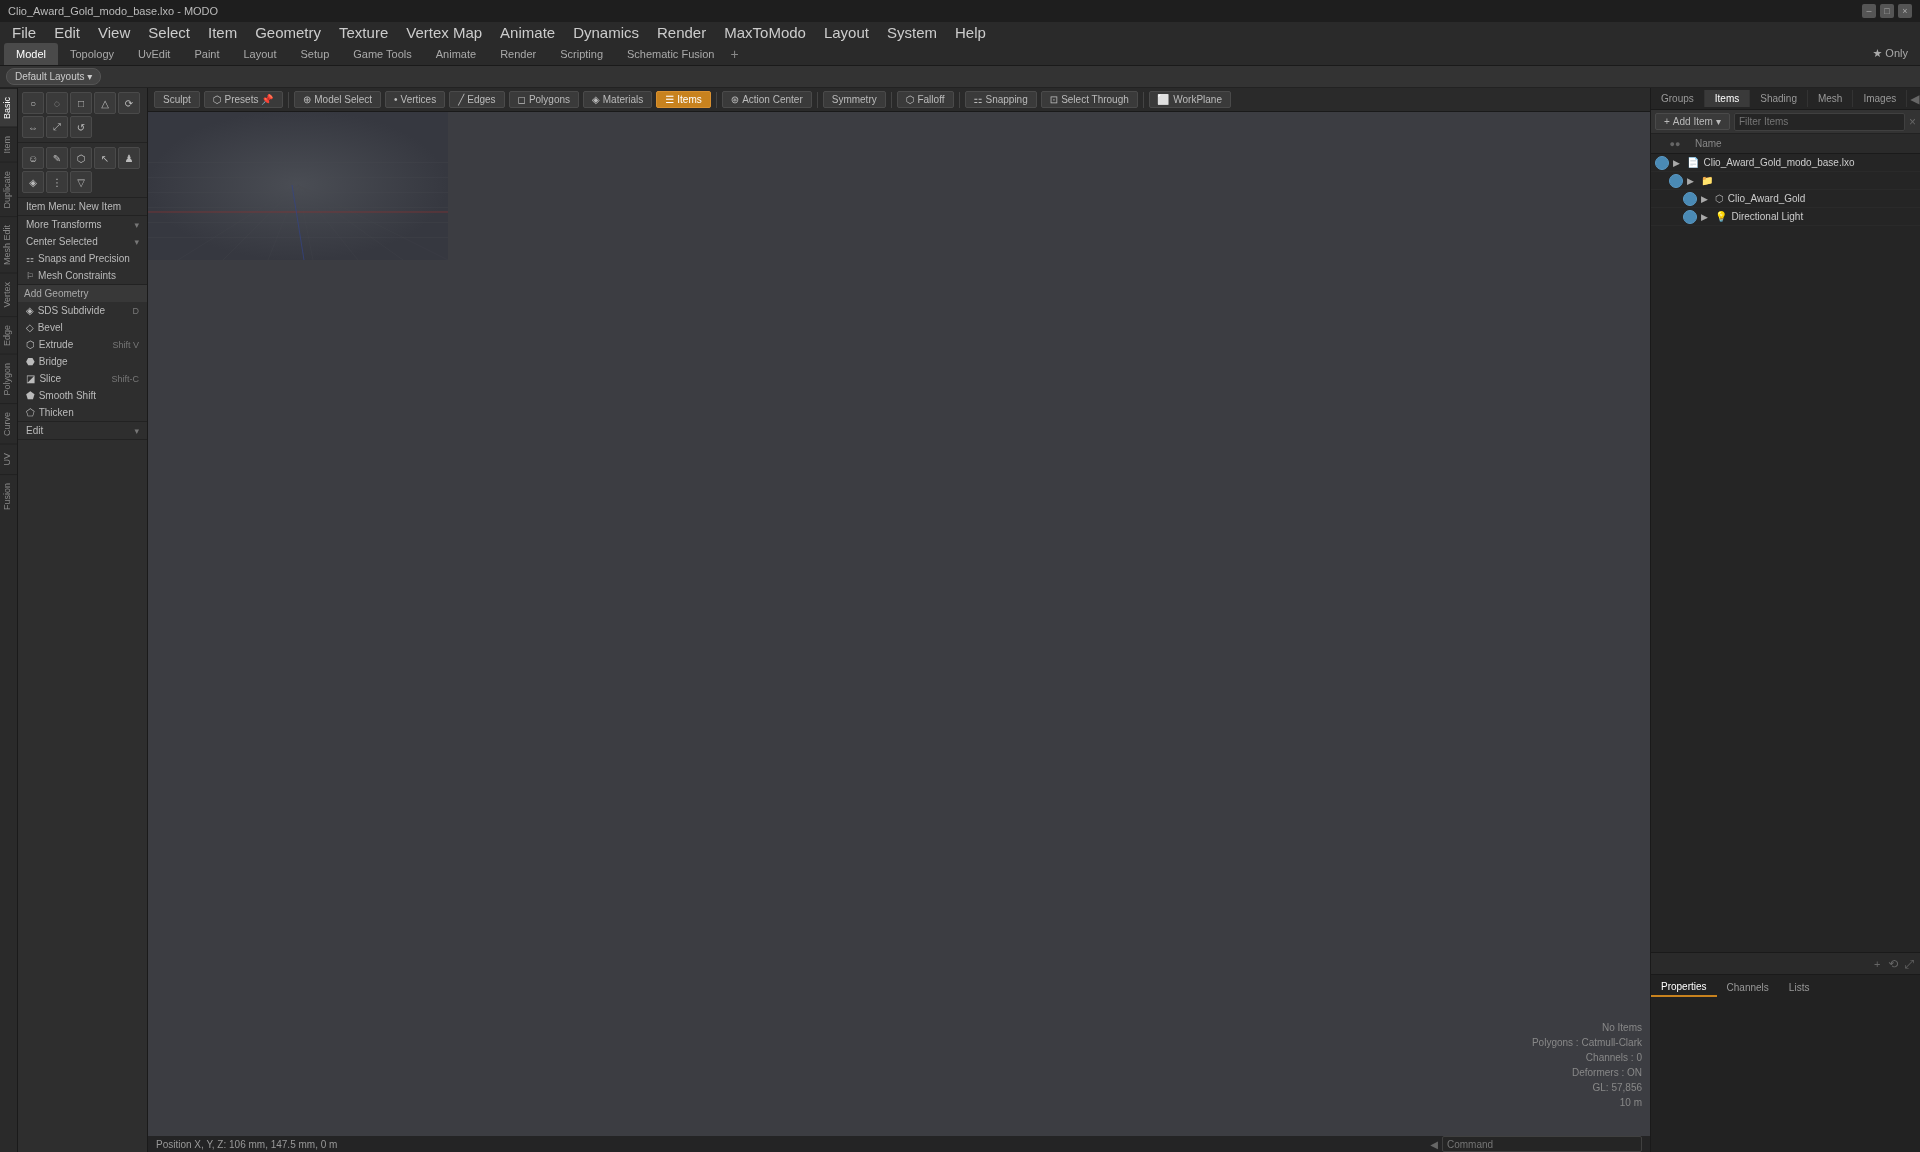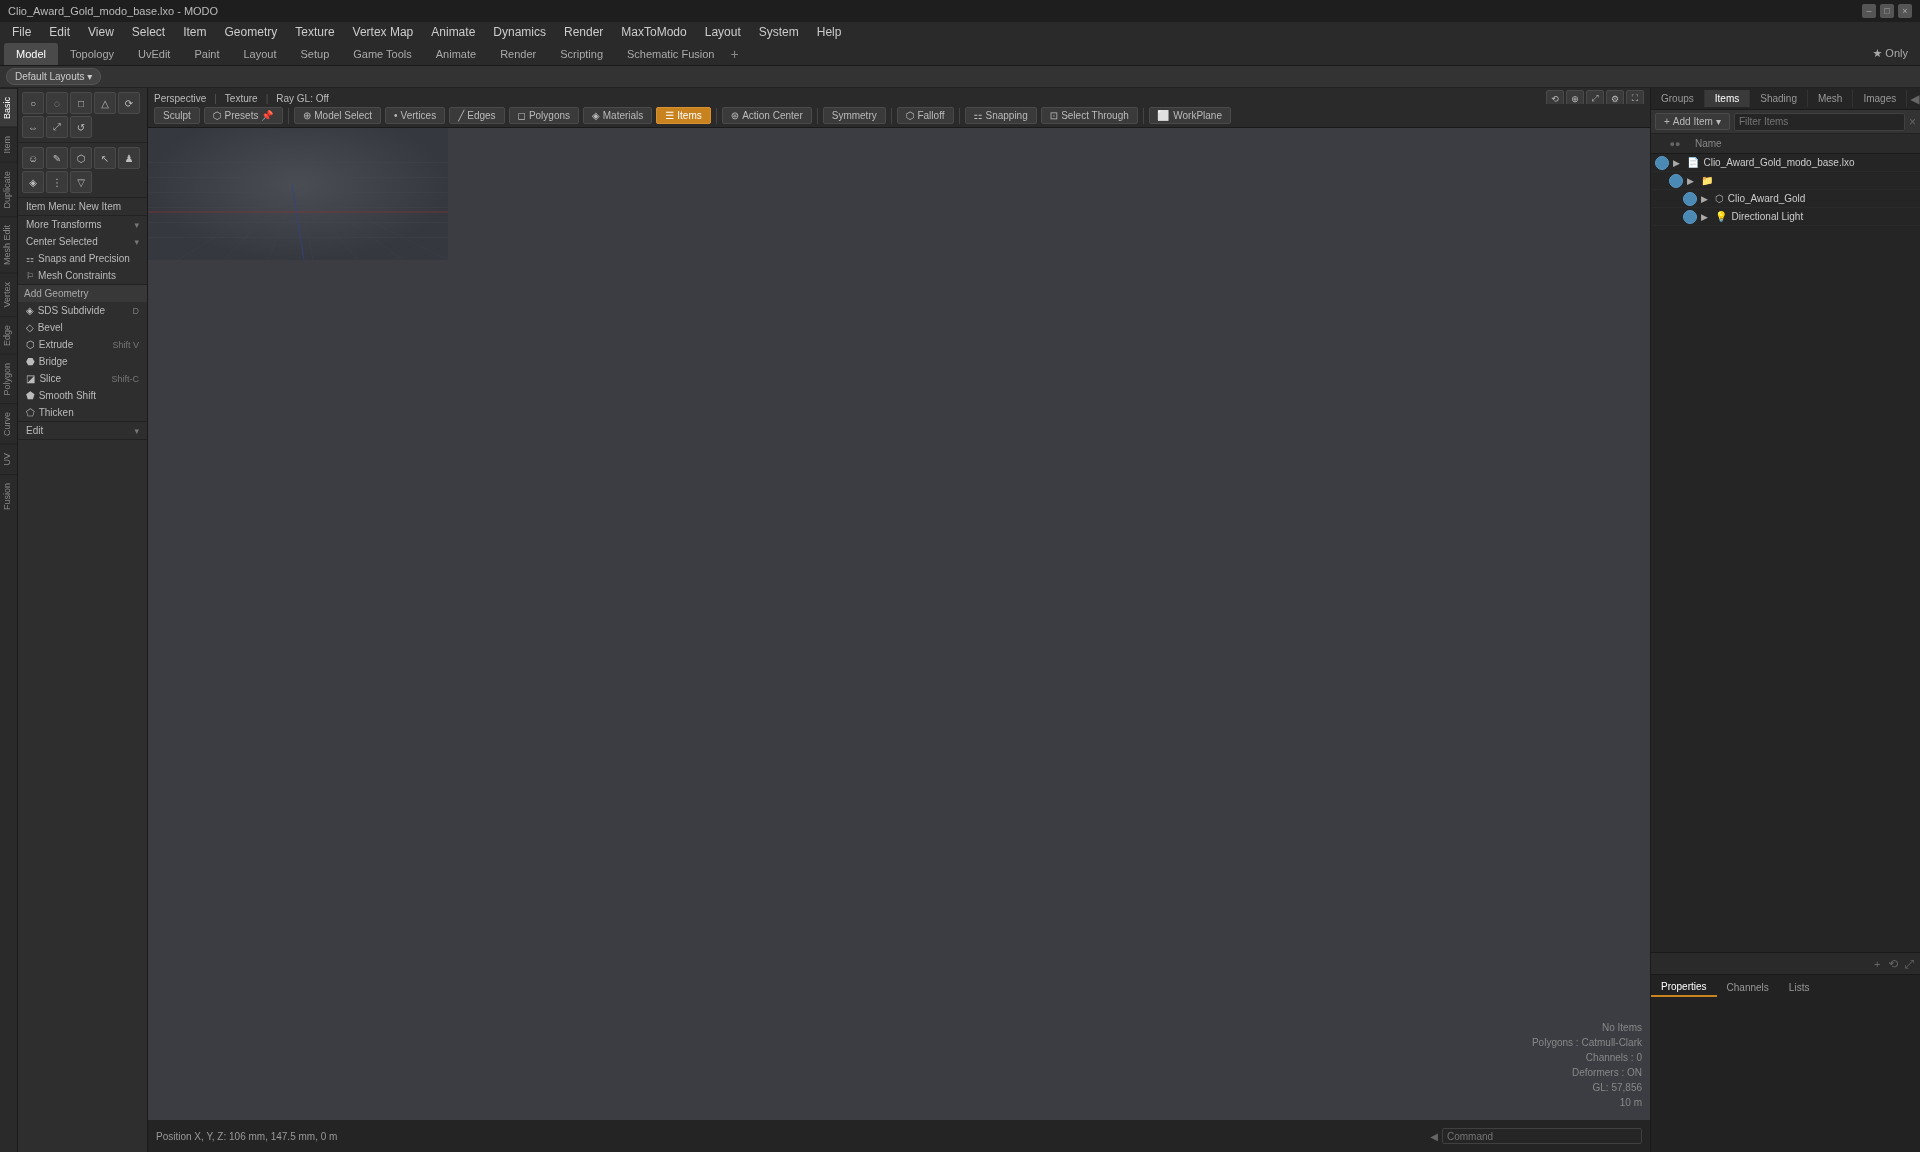--- a/index.html
+++ b/index.html
@@ -38,21 +38,21 @@
       height: 20px;
       background: #2a2a2a;
       display: flex;
       align-items: center;
       padding: 0 4px;
       gap: 2px;
     }
     .menu-item {
       padding: 2px 8px;
       color: #ccc;
-      font-size: 12px;
+      font-size: 15px;
       cursor: pointer;
       border-radius: 2px;
     }
 
     
     #tab-bar {
       height: 24px;
       background: #2a2a2a;
       display: flex;
       align-items: center;
@@ -180,21 +180,21 @@
     }
     #viewport-grid {
       position: absolute;
       top: 0; left: 0; right: 0; bottom: 0;
     }
 
     
     #viewport-status {
       position: absolute;
       bottom: 0; left: 0; right: 0;
-      height: 32px;
+      height: 16px;
       background: rgba(30,30,30,0.8);
       display: flex; align-items: center;
       padding: 0 8px;
       font-size: 10px; color: #999;
     }
     #viewport-info {
       position: absolute;
       bottom: 22px; right: 8px;
       text-align: right;
       font-size: 10px; color: #888;
@@ -343,21 +343,20 @@
 
     
     #selection-toolbar {
       height: 24px;
       background: #2a2a2a;
       display: flex;
       align-items: center;
       padding: 0 6px;
       gap: 4px;
       border-bottom: 1px solid #1a1a1a;
-      margin-top: 16px;
     }
     .sel-btn {
       padding: 2px 8px;
       background: #3a3a3a;
       border: 1px solid #4a4a4a;
       border-radius: 2px;
       color: #bbb;
       font-size: 10px;
       cursor: pointer;
       display: flex; align-items: center; gap: 3px;

